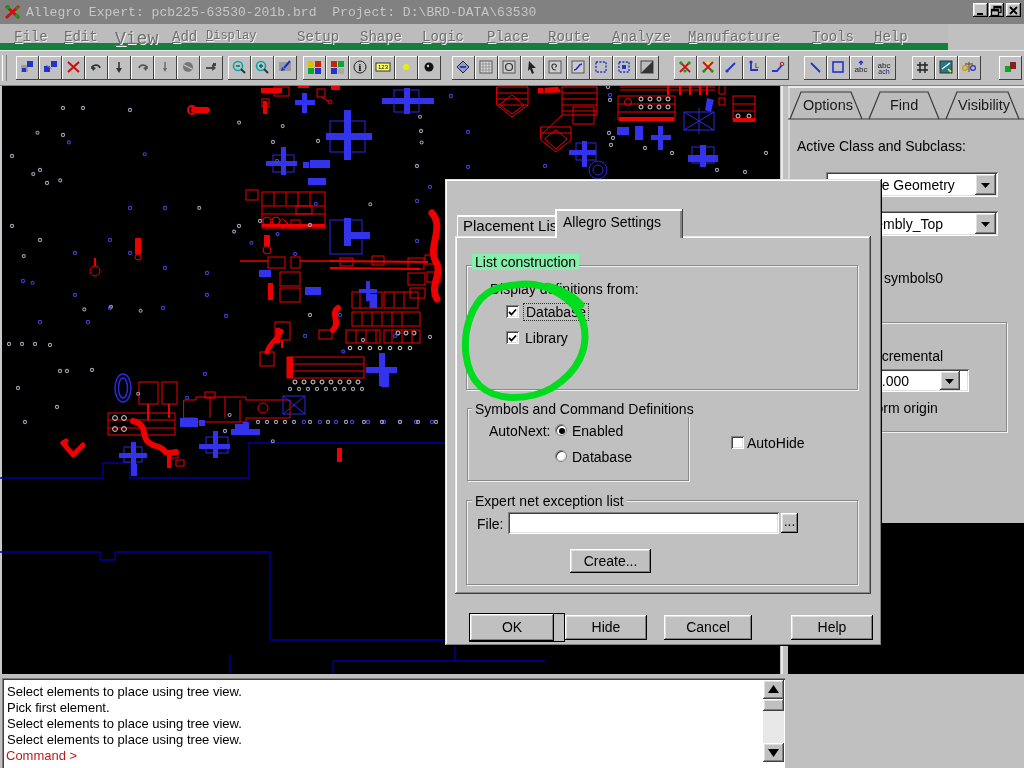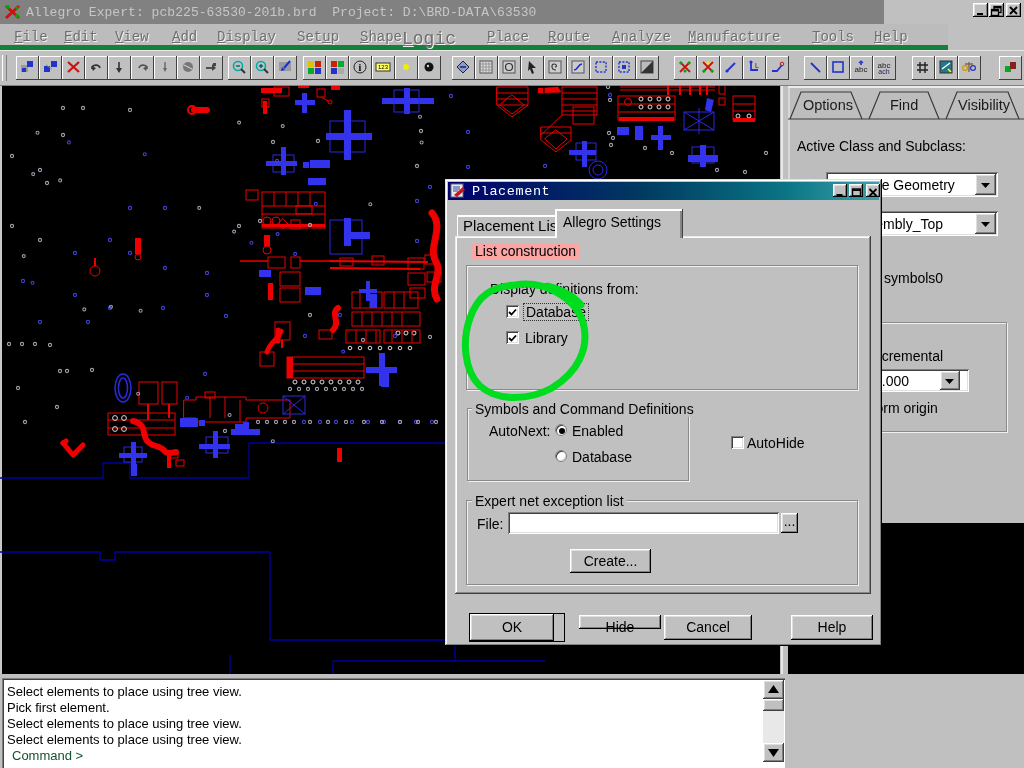--- a/index.html
+++ b/index.html
@@ -10,50 +10,50 @@
 .cap{font-family:"Liberation Mono",monospace;letter-spacing:0.5px;white-space:pre}
 .tbtn{position:absolute;top:6px;width:23px;height:24px;background:#c0c0c0;
  box-shadow:inset -1px -1px 0 #404040,inset 1px 1px 0 #fff;padding:3px 0 0 3px}
 .wbtn{position:absolute;background:#c0c0c0;box-shadow:inset -1px -1px 0 #000,inset 1px 1px 0 #fff,inset -2px -2px 0 #808080,inset 2px 2px 0 #dfdfdf}
 .cb{position:absolute;width:13px;height:13px;background:#fff;box-shadow:inset 1px 1px 0 #808080,inset -1px -1px 0 #fff,inset 2px 2px 0 #404040,inset -2px -2px 0 #dfdfdf}
 .dbtn{position:absolute;background:#c0c0c0;box-shadow:inset -1px -1px 0 #000,inset 1px 1px 0 #fff,inset -2px -2px 0 #808080,inset 2px 2px 0 #dfdfdf;
  font-size:14px;text-align:center;color:#000}
 .arrbtn{position:absolute;background:#c0c0c0;box-shadow:inset -1px -1px 0 #404040,inset 1px 1px 0 #fff,inset -2px -2px 0 #808080,inset 2px 2px 0 #dfdfdf}
 .menu-it{color:#6e6e6e;text-shadow:1px 1px 0 #f2f2f2}
 </style></head><body>
-<div class="abs" style="left:0;top:0;width:884px;height:24px;background:#818181">
+<div class="abs" style="left:0;top:0;width:1024px;height:24px;background:#818181">
     <svg class="abs" style="left:4px;top:3px" width="18" height="18" viewBox="0 0 18 18">
       <path d="M2 3 L15 15 M15 3 L2 15" stroke="#cc1111" stroke-width="3"></path>
       <circle cx="4" cy="4" r="2" fill="#00aa00"></circle>
       <circle cx="13" cy="13" r="2" fill="#00aa00"></circle>
       <circle cx="13" cy="5" r="1.5" fill="#00aa00"></circle>
     </svg>
     <div class="abs cap" style="left:26px;top:5px;font-size:13px;letter-spacing:0.05px;color:#c6c6c6">Allegro Expert: pcb225-63530-201b.brd  Project: D:\BRD-DATA\63530</div>
     <div class="wbtn" style="left:973px;top:3px;width:15px;height:14px"><svg width="15" height="13" viewBox="0 0 15 13">
         <path d="M4 10 L10 10" stroke="#000" stroke-width="2"></path>
       </svg></div>
     <div class="wbtn" style="left:989px;top:3px;width:15px;height:14px"><svg width="15" height="13" viewBox="0 0 15 13">
         <rect x="5" y="2.5" width="7" height="6" fill="none" stroke="#000" stroke-width="1.3"></rect>
         <path d="M5 3.6 L12 3.6" stroke="#000" stroke-width="1.6"></path>
         <rect x="2.5" y="5.5" width="7" height="6" fill="#c0c0c0" stroke="#000" stroke-width="1.3"></rect>
         <path d="M2.5 6.6 L9.5 6.6" stroke="#000" stroke-width="1.6"></path>
       </svg></div>
     <div class="wbtn" style="left:1006px;top:3px;width:15px;height:14px"><svg width="15" height="13" viewBox="0 0 15 13">
         <path d="M4 3 L11 10 M11 3 L4 10" stroke="#000" stroke-width="1.8"></path>
       </svg></div>
   </div>
-<div class="abs" style="left:0;top:24px;width:948px;height:26px;background:#bcbcbc;border-bottom:5px solid #15803d">
+<div class="abs" style="left:0;top:24px;width:948px;height:26px;background:#bcbcbc;border-bottom:7px solid #15803d">
     <div class="abs cap menu-it" style="left:14px;top:5px;font-size:14px;letter-spacing:0"><u>F</u>ile</div>
     <div class="abs cap menu-it" style="left:64px;top:5px;font-size:14px;letter-spacing:0"><u>E</u>dit</div>
-    <div class="abs cap menu-it" style="left:115px;top:5px;font-size:14px;letter-spacing:0"><u>V</u>iew</div>
+    <div class="abs cap menu-it" style="left:115px;top:5px;font-size:18px;letter-spacing:0"><u>V</u>iew</div>
     <div class="abs cap menu-it" style="left:172px;top:5px;font-size:14px;letter-spacing:0"><u>A</u>dd</div>
-    <div class="abs cap menu-it" style="left:217px;top:5px;font-size:14px;letter-spacing:0"><u>D</u>isplay</div>
+    <div class="abs cap menu-it" style="left:206px;top:5px;font-size:12px;letter-spacing:0"><u>D</u>isplay</div>
     <div class="abs cap menu-it" style="left:297px;top:5px;font-size:14px;letter-spacing:0">Set<u>u</u>p</div>
     <div class="abs cap menu-it" style="left:360px;top:5px;font-size:14px;letter-spacing:0"><u>S</u>hape</div>
-    <div class="abs cap menu-it" style="left:402px;top:5px;font-size:18px;letter-spacing:0"><u>L</u>ogic</div>
+    <div class="abs cap menu-it" style="left:422px;top:5px;font-size:14px;letter-spacing:0"><u>L</u>ogic</div>
     <div class="abs cap menu-it" style="left:487px;top:5px;font-size:14px;letter-spacing:0"><u>P</u>lace</div>
     <div class="abs cap menu-it" style="left:548px;top:5px;font-size:14px;letter-spacing:0"><u>R</u>oute</div>
     <div class="abs cap menu-it" style="left:612px;top:5px;font-size:14px;letter-spacing:0"><u>A</u>nalyze</div>
     <div class="abs cap menu-it" style="left:688px;top:5px;font-size:14px;letter-spacing:0"><u>M</u>anufacture</div>
     <div class="abs cap menu-it" style="left:812px;top:5px;font-size:14px;letter-spacing:0"><u>T</u>ools</div>
     <div class="abs cap menu-it" style="left:874px;top:5px;font-size:14px;letter-spacing:0"><u>H</u>elp</div>
   </div>
 <div class="abs" style="left:0;top:50px;width:1024px;height:36px;background:#c0c0c0;box-shadow:inset 0 1px 0 #e8e8e8,inset 0 -1px 0 #808080">
     <div class="abs" style="left:2px;top:5px;width:5px;height:26px;box-shadow:inset 1px 0 0 #fff,inset -1px 0 0 #808080"></div>
     <div class="tbtn" style="left:16px"><svg width="17" height="17" viewBox="0 0 17 17">
@@ -618,45 +618,27 @@
     <div class="abs t14" style="left:82px;top:262px">Incremental</div>
     <div class="abs sunk" style="left:56px;top:283px;width:125px;height:23px"></div>
     <div class="abs t14" style="left:86px;top:287px">1.000</div>
     <div class="arrbtn" style="left:152px;top:285px;width:20px;height:19px"><svg width="20" height="19">
         <path d="M5 8 L14 8 L9.5 13 Z" fill="#000"></path>
       </svg></div>
     <div class="abs t14" style="left:79px;top:314px">Form origin</div>
   </div>
 <div class="abs" style="left:790px;top:523px;width:234px;height:151px;background:#000"></div>
 <div class="abs" style="left:445px;top:179px;width:437px;height:467px;background:#c0c0c0;box-shadow:inset -1px -1px 0 #000,inset 1px 1px 0 #dfdfdf,inset -2px -2px 0 #808080,inset 2px 2px 0 #fff;z-index:40">
-    <div class="abs" style="left:3px;top:3px;width:431px;height:18px;background:linear-gradient(90deg,#00006e 0%,#003a60 45%,#0a7484 78%,#3ba2aa 100%)">
-      <svg class="abs" style="left:2px;top:1px" width="16" height="16" viewBox="0 0 16 16">
-        <rect x="1" y="1" width="12" height="13" fill="#e8e8e8" stroke="#667"></rect>
-        <path d="M3 4 L10 4 M3 6 L10 6 M3 8 L8 8" stroke="#3344aa" stroke-width="1"></path>
-        <path d="M4 12 L13 4 L15 7 L7 14 Z" fill="#cc1122"></path>
-      </svg>
-      <div class="abs cap" style="left:24px;top:2px;font-size:13.5px;color:#fff;letter-spacing:0.6px">Placement</div>
-      <div class="wbtn" style="left:385px;top:2px;width:14px;height:13px"><svg width="14" height="12" viewBox="0 0 13 12">
-          <path d="M3 9 L9 9" stroke="#000" stroke-width="2"></path>
-        </svg></div>
-      <div class="wbtn" style="left:401px;top:2px;width:14px;height:13px"><svg width="14" height="12" viewBox="0 0 13 12">
-          <rect x="3" y="3" width="8" height="7" fill="none" stroke="#000" stroke-width="1.4"></rect>
-          <path d="M3 4.2 L11 4.2" stroke="#000" stroke-width="1.6"></path>
-        </svg></div>
-      <div class="wbtn" style="left:418px;top:2px;width:14px;height:13px"><svg width="14" height="12" viewBox="0 0 13 12">
-          <path d="M3 3 L10 10 M10 3 L3 10" stroke="#000" stroke-width="1.8"></path>
-        </svg></div>
-    </div>
     <div class="abs" style="left:12px;top:36px;width:99px;height:22px;background:#c0c0c0;box-shadow:inset 1px 1px 0 #fff,inset -1px 0 0 #808080;border-top:1px solid #fff"></div>
     <div class="abs t14" style="left:18px;top:39px;font-size:15px">Placement List</div>
     <div class="abs" style="left:10px;top:57px;width:416px;height:358px;background:#c0c0c0;box-shadow:inset -1px -1px 0 #404040,inset 1px 1px 0 #ececec,inset -2px -2px 0 #868686,inset 2px 2px 0 #fff"></div>
     <div class="abs" style="left:110px;top:30px;width:128px;height:29px;background:#c0c0c0;box-shadow:inset 2px 2px 0 #fff,inset -2px 0 0 #868686;border-right:1px solid #404040"></div>
     <div class="abs t14" style="left:118px;top:35px">Allegro Settings</div>
     <div class="abs grp" style="left:21px;top:86px;width:392px;height:125px"></div>
-    <div class="abs t14" style="left:27px;top:64px;background:#fca5a5;padding:0 3px">List construction</div>
+    <div class="abs t14" style="left:27px;top:75px;background:#86efac;padding:0 3px">List construction</div>
     <div class="abs t14" style="left:45px;top:102px">Display definitions from:</div>
     <div class="cb" style="left:61px;top:126px"><svg width="13" height="13" viewBox="0 0 13 13">
         <path d="M3 6 L5.5 8.5 L10 3.5" stroke="#000" stroke-width="1.8" fill="none"></path>
       </svg></div>
     <div class="abs t14" style="left:78px;top:124px;border:1px dotted #333;padding:0 2px">Database</div>
     <div class="cb" style="left:61px;top:152px"><svg width="13" height="13" viewBox="0 0 13 13">
         <path d="M3 6 L5.5 8.5 L10 3.5" stroke="#000" stroke-width="1.8" fill="none"></path>
       </svg></div>
     <div class="abs t14" style="left:80px;top:151px">Library</div>
     <div class="abs grp" style="left:22px;top:229px;width:222px;height:73px"></div>
@@ -672,35 +654,35 @@
     <div class="abs t14" style="left:302px;top:256px">AutoHide</div>
     <div class="abs grp" style="left:21px;top:321px;width:392px;height:85px"></div>
     <div class="abs t14" style="left:27px;top:314px;background:#c0c0c0;padding:0 3px">Expert net exception list</div>
     <div class="abs t14" style="left:32px;top:337px">File:</div>
     <div class="abs sunk" style="left:63px;top:333px;width:271px;height:22px"></div>
     <div class="dbtn" style="left:336px;top:334px;width:17px;height:20px;line-height:16px">...</div>
     <div class="dbtn" style="left:125px;top:370px;width:81px;height:24px;line-height:24px">Create...</div>
     <div class="abs" style="left:24px;top:434px;width:96px;height:29px;border:1px solid #000">
       <div class="dbtn" style="left:0;top:0;width:84px;height:27px;line-height:27px">OK</div>
     </div>
-    <div class="dbtn" style="left:134px;top:436px;width:82px;height:14px;line-height:25px">Hide</div>
+    <div class="dbtn" style="left:120px;top:436px;width:82px;height:25px;line-height:25px">Hide</div>
     <div class="dbtn" style="left:219px;top:436px;width:88px;height:25px;line-height:25px">Cancel</div>
     <div class="dbtn" style="left:346px;top:436px;width:82px;height:25px;line-height:25px">Help</div>
   </div>
 <svg class="abs" style="left:440px;top:255px;pointer-events:none;z-index:60" width="170" height="170" viewBox="0 0 170 170">
     <path d="M75 30 C105 25 135 43 143 67 C150 93 138 117 112 133 C90 145 58 147 40 131 C24 116 22 85 30 63 C38 40 52 32 75 30 Z" fill="none" stroke="#00dc1e" stroke-width="7" stroke-linecap="round"></path>
     <path d="M108 31 C122 35 134 41 141 50" fill="none" stroke="#00dc1e" stroke-width="7" stroke-linecap="round"></path>
   </svg>
 <div class="abs" style="left:0;top:674px;width:1024px;height:94px;background:#c0c0c0">
     <div class="abs" style="left:2px;top:4px;width:783px;height:106px;background:#fff;box-shadow:inset 1px 1px 0 #808080,inset 2px 2px 0 #404040,inset -1px -1px 0 #fff">
       <div class="abs" style="left:5px;top:6px;font-size:13px;line-height:15px;color:#000;white-space:nowrap">Select elements to place using tree view.</div>
       <div class="abs" style="left:5px;top:22px;font-size:13px;line-height:15px;color:#000;white-space:nowrap">Pick first element.</div>
       <div class="abs" style="left:5px;top:38px;font-size:13px;line-height:15px;color:#000;white-space:nowrap">Select elements to place using tree view.</div>
       <div class="abs" style="left:5px;top:54px;font-size:13px;line-height:15px;color:#000;white-space:nowrap">Select elements to place using tree view.</div>
-      <div class="abs" style="left:10px;top:70px;font-size:13px;line-height:15px;color:#14532d;white-space:nowrap">Command &gt;</div>
+      <div class="abs" style="left:4px;top:70px;font-size:13px;line-height:15px;color:#b91c1c;white-space:nowrap">Command &gt;</div>
     </div>
     <div class="abs" style="left:763px;top:6px;width:21px;height:82px;background:#e8e8e8">
       <div class="arrbtn" style="left:0;top:0;width:21px;height:19px"><svg width="21" height="19">
           <path d="M10.5 5 L16 13 L5 13 Z" fill="#000"></path>
         </svg></div>
       <div class="arrbtn" style="left:0;top:63px;width:21px;height:19px"><svg width="21" height="19">
           <path d="M5 6 L16 6 L10.5 14 Z" fill="#000"></path>
         </svg></div>
       <div class="arrbtn" style="left:0;top:19px;width:21px;height:12px"></div>
     </div>

